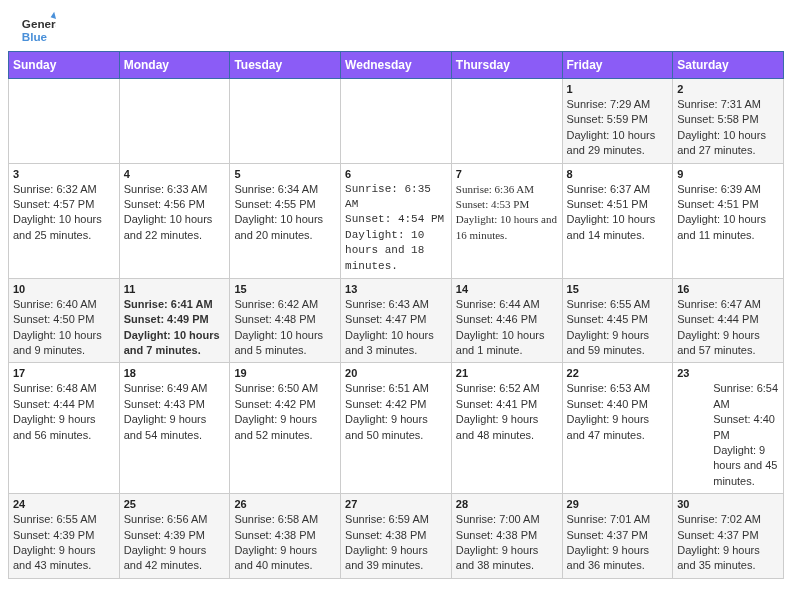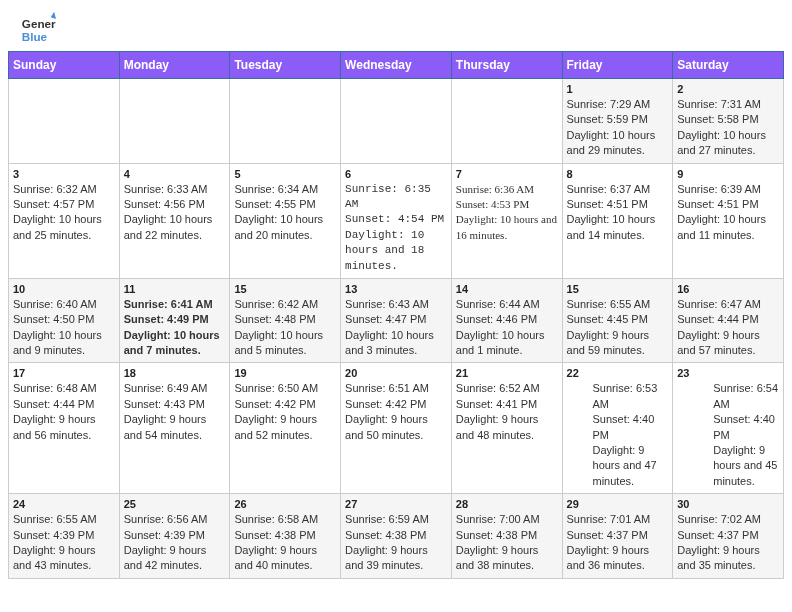--- a/index.html
+++ b/index.html
@@ -248,21 +248,21 @@
 Daylight: 9 hours and 50 minutes.</div>
           </td>
           <td>
             <span class="day-num">21</span>
             <div class="day-info" style="white-space: pre-line;">Sunrise: 6:52 AM
 Sunset: 4:41 PM
 Daylight: 9 hours and 48 minutes.</div>
           </td>
           <td>
             <span class="day-num">22</span>
-            <div class="day-info" style="white-space: pre-line; margin-left: 26px;">Sunrise: 6:53 AM
+            <div class="day-info" style="white-space: pre-line;">Sunrise: 6:53 AM
 Sunset: 4:40 PM
 Daylight: 9 hours and 47 minutes.</div>
           </td>
           <td>
             <span class="day-num">23</span>
             <div class="day-info" style="white-space: pre-line; margin-left: 36px;">Sunrise: 6:54 AM
 Sunset: 4:40 PM
 Daylight: 9 hours and 45 minutes.</div>
           </td>
         </tr>

